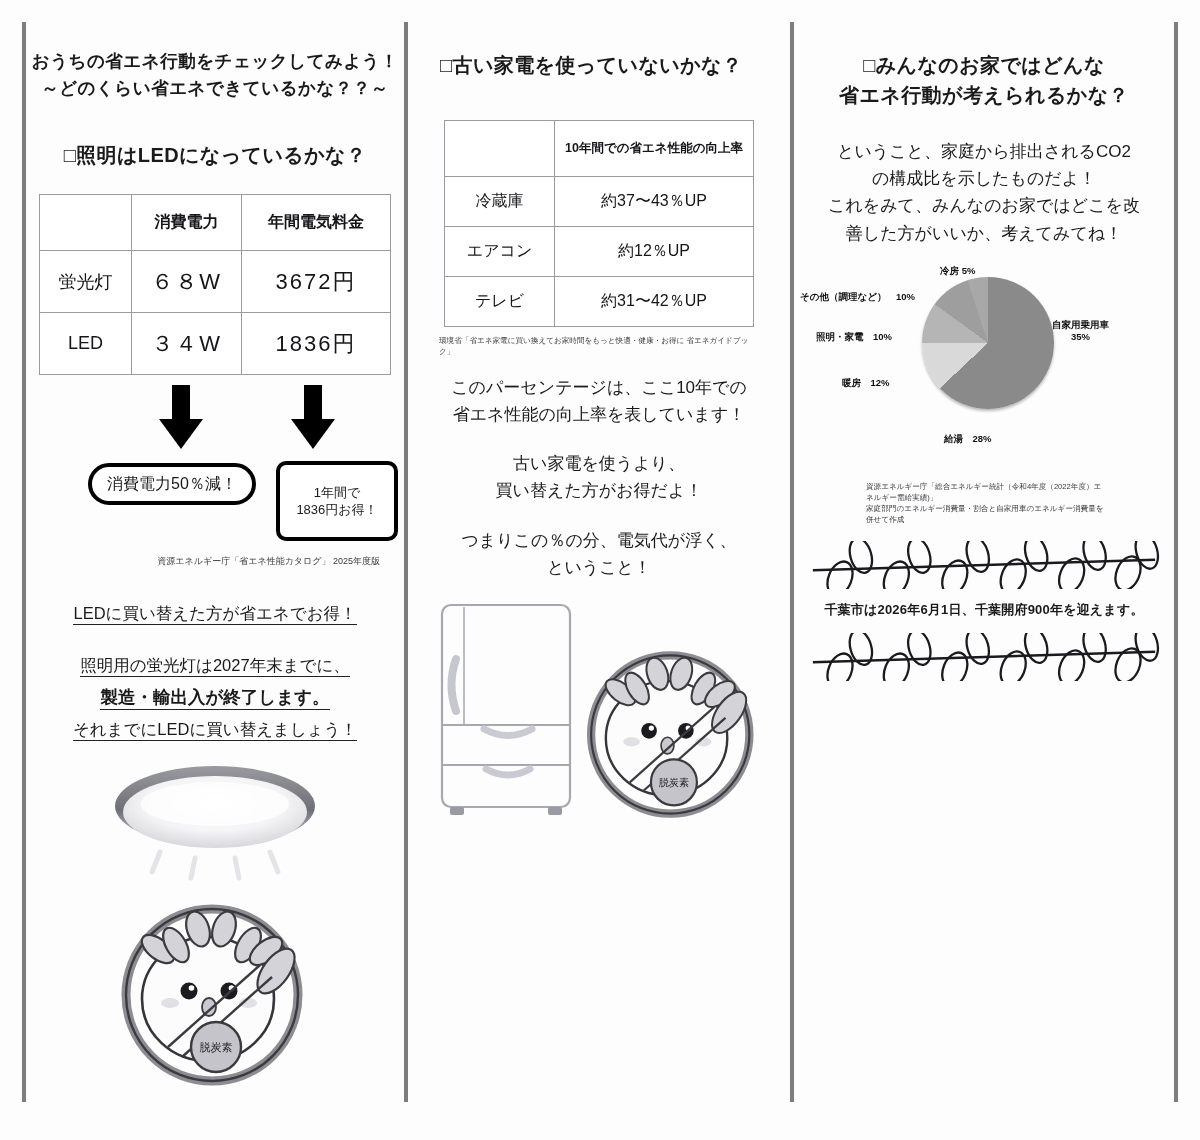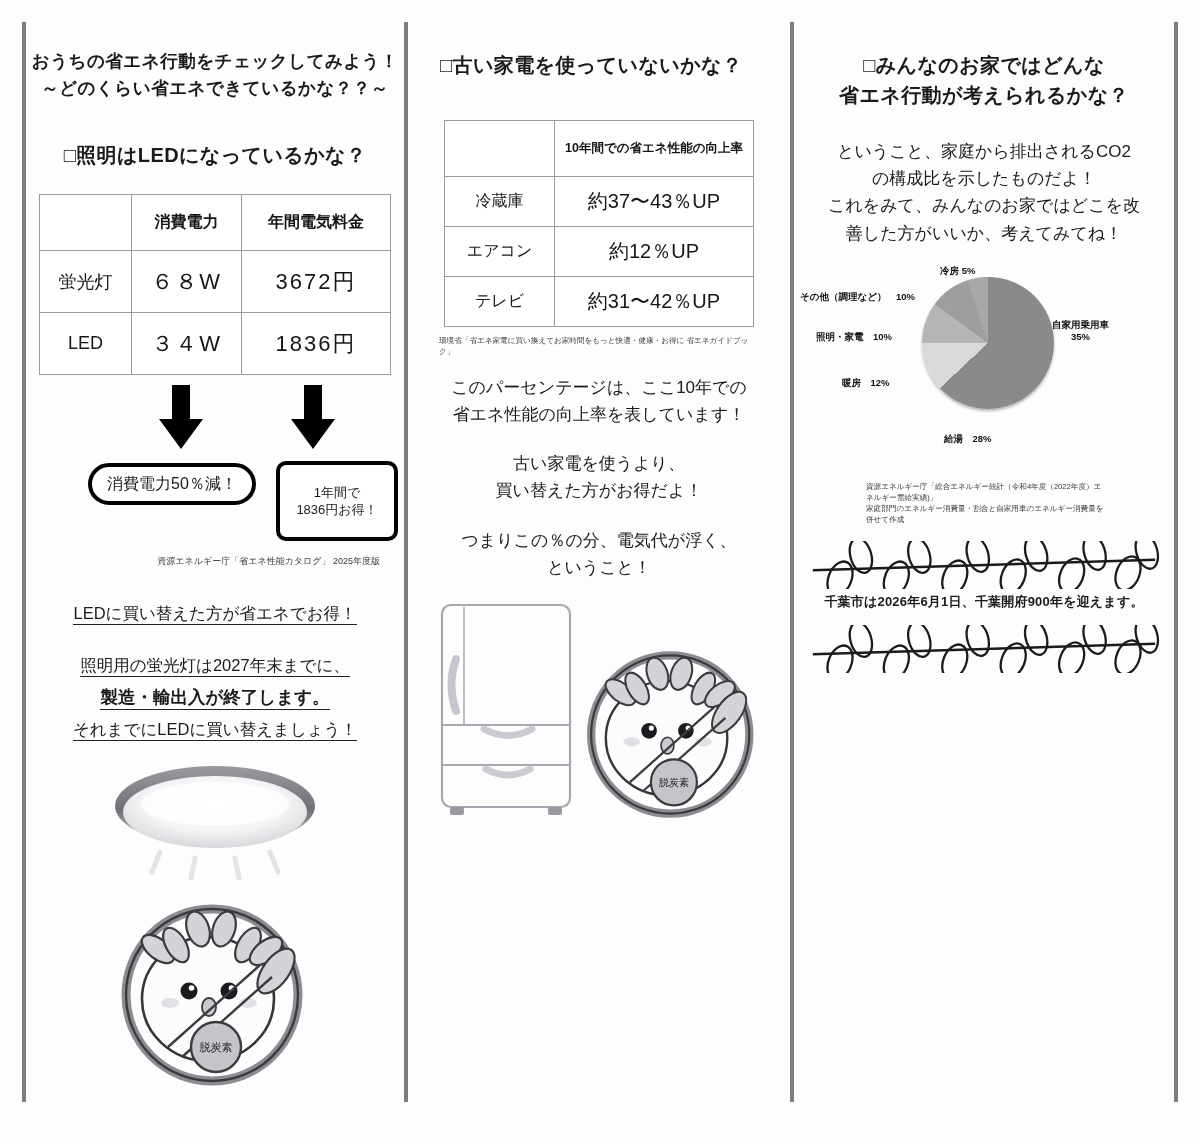--- a/index.html
+++ b/index.html
@@ -70,21 +70,21 @@
   #table-lighting { width: 352px; margin: 0 auto; }
   #table-lighting td, #table-lighting th { height: 62px; }
   #table-lighting thead th { font-size: 16px; font-weight: bold; height: 56px; }
   #table-lighting .rowlabel { font-size: 18px; width: 92px; }
   #table-lighting .val { font-size: 22px; letter-spacing: 2px; }
   
   #table-appliance { width: 310px; margin: 0 auto; }
   #table-appliance td, #table-appliance th { height: 50px; }
   #table-appliance thead th { font-size: 12.5px; font-weight: bold; height: 56px; }
   #table-appliance .rowlabel { font-size: 16px; width: 110px; }
-  #table-appliance .val { font-size: 20px; }
+  #table-appliance .val { font-size: 16px; }
 
   .source-note {
     font-size: 9px;
     color: #3a3a3f;
     line-height: 1.45;
     text-align: right;
   }
   .source-note.tiny { font-size: 7.6px; text-align: left; }
 
   
@@ -426,21 +426,21 @@
         <ellipse cx="164" cy="13" rx="10" ry="17" transform="rotate(-16 164 13)"></ellipse>
         <ellipse cx="198" cy="34" rx="11" ry="17" transform="rotate(22 198 34)"></ellipse>
         <ellipse cx="220" cy="12" rx="10" ry="17" transform="rotate(-16 220 12)"></ellipse>
         <ellipse cx="254" cy="33" rx="11" ry="17" transform="rotate(22 254 33)"></ellipse>
         <ellipse cx="276" cy="11" rx="10" ry="17" transform="rotate(-16 276 11)"></ellipse>
         <ellipse cx="308" cy="31" rx="11" ry="17" transform="rotate(22 308 31)"></ellipse>
         <ellipse cx="326" cy="10" rx="10" ry="17" transform="rotate(-16 326 10)"></ellipse>
       </g>
     </svg>
 
-    <div class="chiba-line" style="margin-top:4px;">千葉市は2026年6月1日、千葉開府900年を迎えます。</div>
+    <div class="chiba-line" style="margin-top:12px;">千葉市は2026年6月1日、千葉開府900年を迎えます。</div>
 
     <svg class="vine" viewBox="0 0 340 46" style="margin-top:14px;">
       <line x1="6" y1="28" x2="334" y2="18" stroke="#1b1b1f" stroke-width="2.4"></line>
       <g fill="none" stroke="#1b1b1f" stroke-width="2.2">
         <ellipse cx="32" cy="36" rx="11" ry="17" transform="rotate(22 32 36)"></ellipse>
         <ellipse cx="52" cy="14" rx="10" ry="17" transform="rotate(-16 52 14)"></ellipse>
         <ellipse cx="86" cy="36" rx="11" ry="17" transform="rotate(22 86 36)"></ellipse>
         <ellipse cx="108" cy="14" rx="10" ry="17" transform="rotate(-16 108 14)"></ellipse>
         <ellipse cx="142" cy="35" rx="11" ry="17" transform="rotate(22 142 35)"></ellipse>
         <ellipse cx="164" cy="13" rx="10" ry="17" transform="rotate(-16 164 13)"></ellipse>

